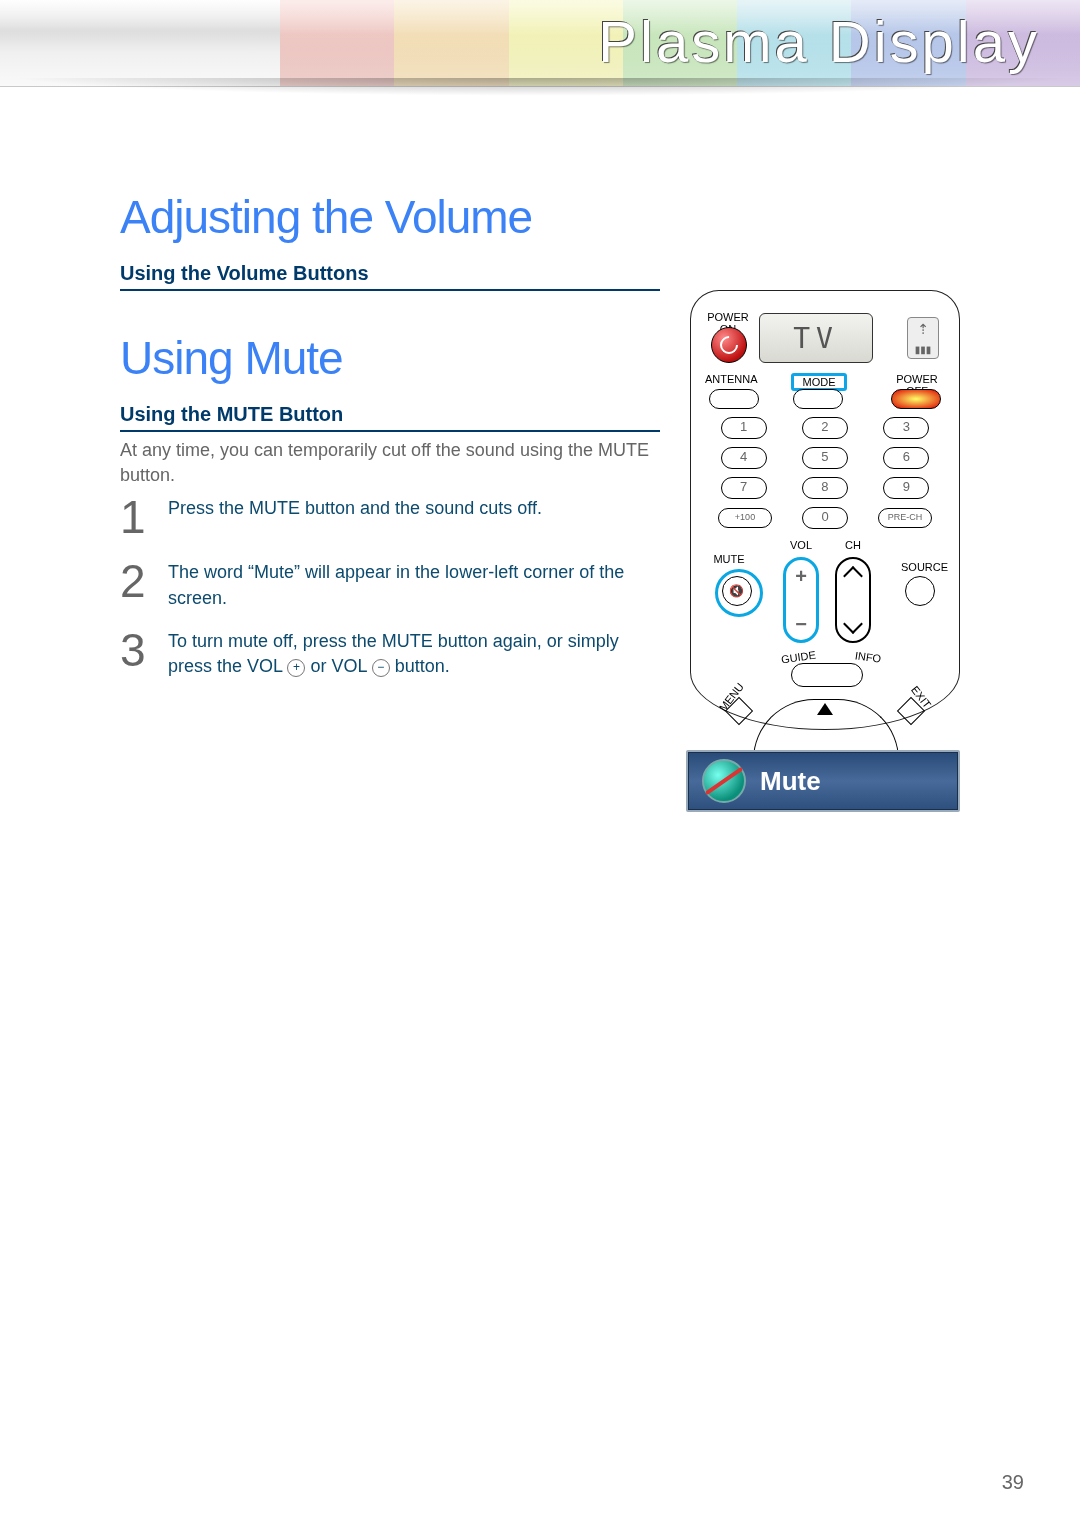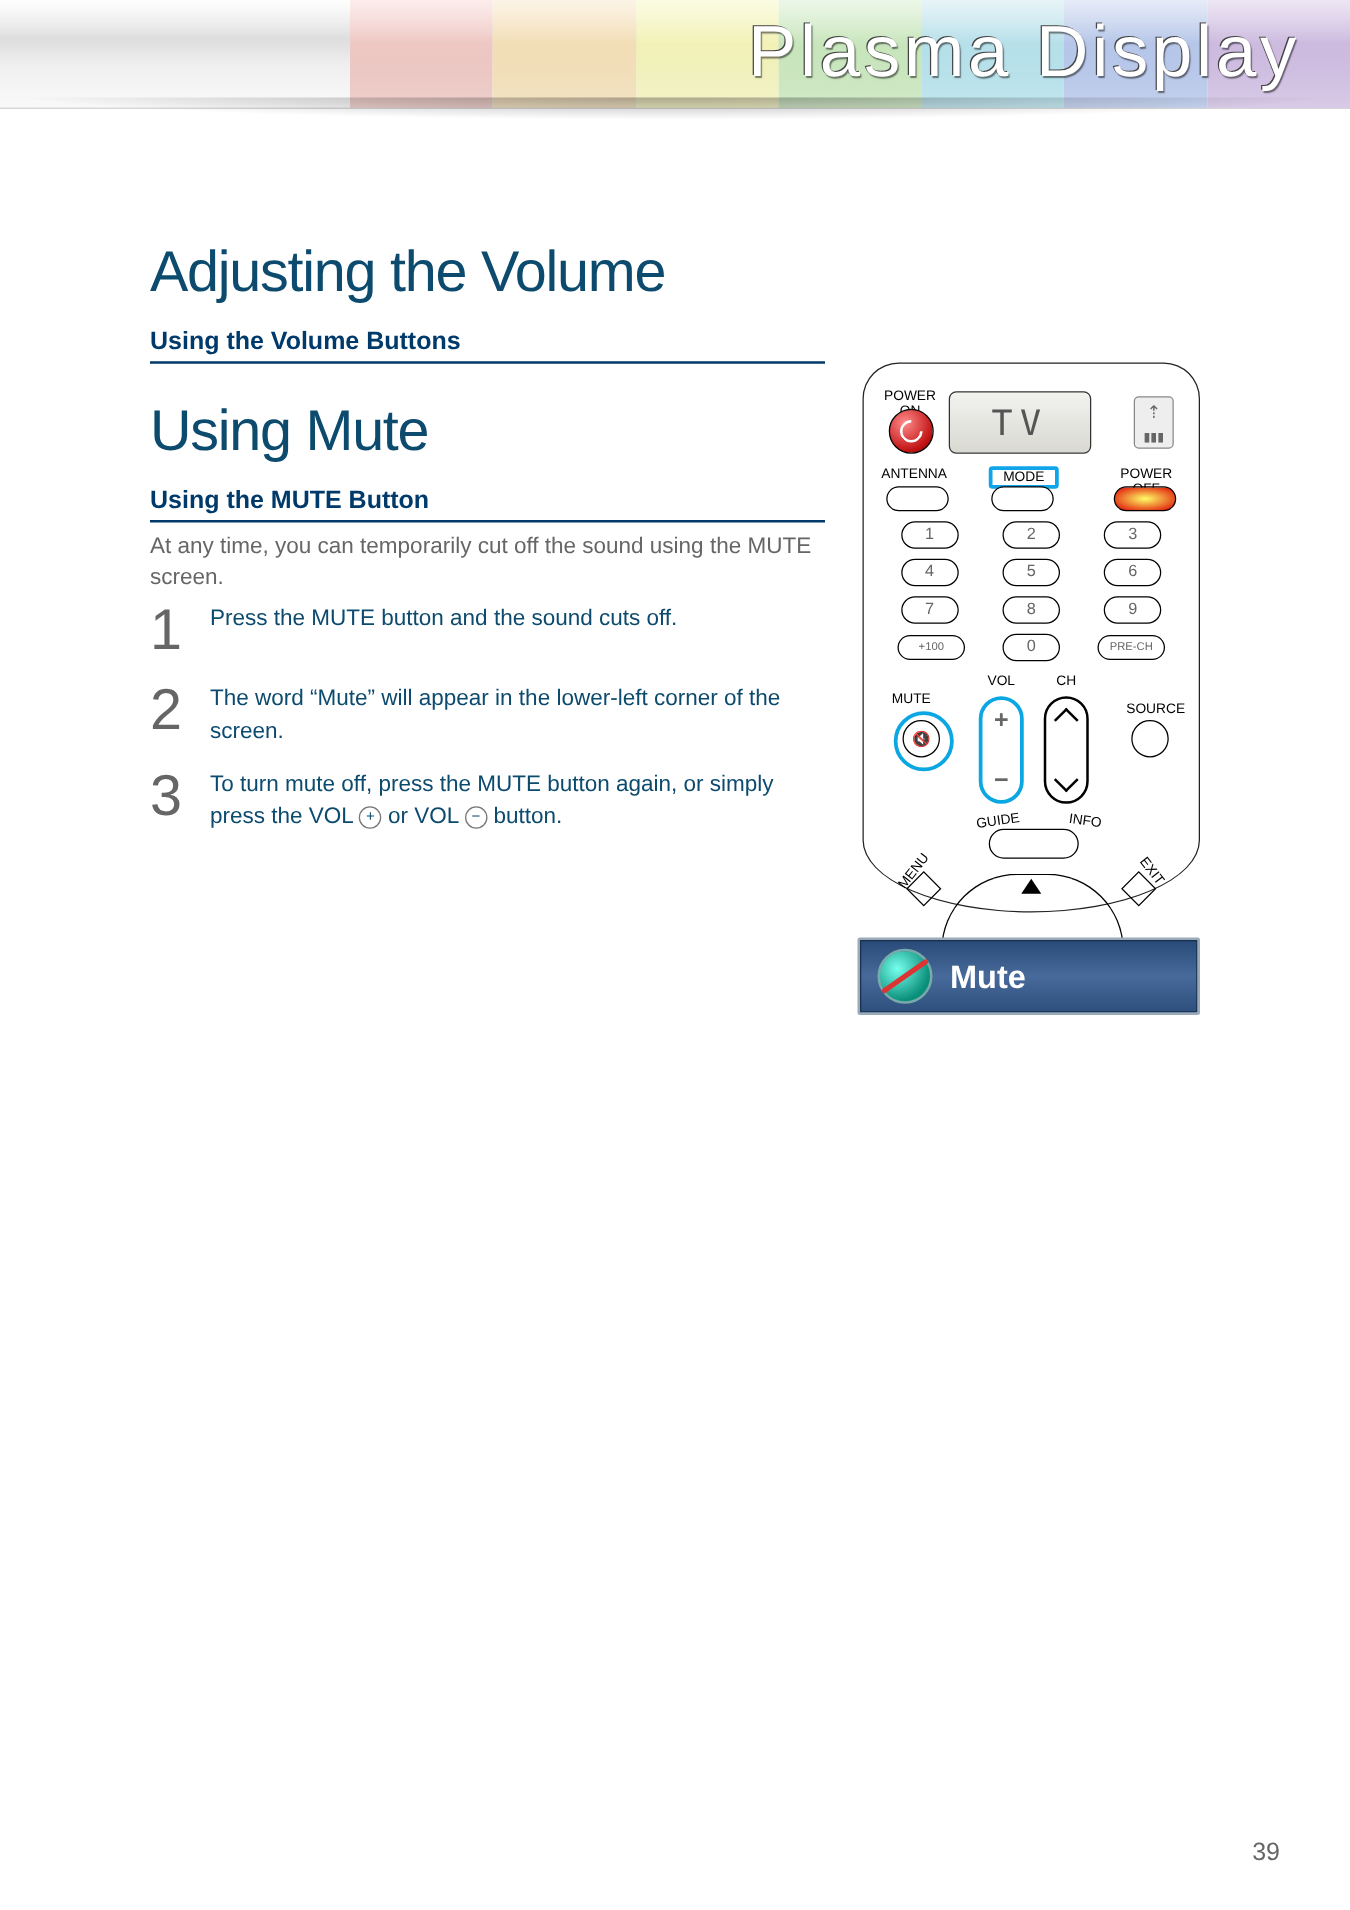--- a/index.html
+++ b/index.html
@@ -15,22 +15,22 @@
 .bc.g{background:linear-gradient(#d5edcb,#9dd089)}
 .bc.c{background:linear-gradient(#c9e7ee,#7bc8d9)}
 .bc.b{background:linear-gradient(#c6d3ee,#7f9bd8)}
 .bc.p{background:linear-gradient(#d6c6e5,#a98cc9)}
 .banner-overlay{position:absolute;inset:0;background:linear-gradient(rgba(255,255,255,.55),rgba(255,255,255,.15) 40%,rgba(255,255,255,.55));mix-blend-mode:screen}
 .banner-title{position:absolute;right:40px;top:8px;font-family:Liberation Sans, sans-serif;font-size:58px;letter-spacing:3px;color:#fff;text-shadow:-1px -1px 0 #444,1px 1px 1px rgba(0,0,0,.5)}
 .banner::after{content:"";position:absolute;left:0;right:0;bottom:-10px;height:18px;background:radial-gradient(ellipse at 50% -20%,rgba(0,0,0,.35),transparent 70%)}
 
 
 .content{position:absolute;left:120px;top:190px;width:840px}
-h1{font-family:"Arial Narrow","Helvetica Condensed",Arial,sans-serif;font-stretch:condensed;color:#0c4a6e;font-weight:400;font-size:46px;margin:0 0 18px;letter-spacing:-1px}
-h1.small-gap{margin-top:26px}
+h1{font-family:"Arial Narrow","Helvetica Condensed",Arial,sans-serif;font-stretch:condensed;color:#3b82f6;font-weight:400;font-size:46px;margin:0 0 18px;letter-spacing:-1px}
+h1.small-gap{margin-top:40px}
 h2{color:#003a6b;font-size:20px;font-weight:bold;margin:10px 0 4px;border-bottom:2px solid #003a6b;padding-bottom:4px;width:540px}
 p{font-size:18px;color:#666;margin:6px 0 6px;line-height:1.4;width:540px}
 .circ{display:inline-block;width:16px;height:16px;border:1px solid #777;border-radius:50%;text-align:center;line-height:14px;font-size:12px;vertical-align:1px}
 ol.steps{list-style:none;padding:0;margin:8px 0 0;counter-reset:st}
 ol.steps>li{counter-increment:st;position:relative;padding-left:48px;margin-bottom:18px;min-height:46px}
 ol.steps>li::before{content:counter(st);position:absolute;left:0;top:-6px;font-family:"Arial Narrow",Arial,sans-serif;font-size:46px;color:#666;font-weight:400}
 ol.steps>li>span{display:block;font-size:18px;color:#0c4a6e;line-height:1.4;width:460px}
 
 
 .remote-wrap{position:absolute;right:0;top:100px;width:270px;height:440px;border:1.5px solid #222;border-radius:30px 30px 140px 140px/30px 30px 60px 60px;padding:12px 12px 6px;box-sizing:border-box;background:#fff}
@@ -92,21 +92,21 @@
     <div class="banner-overlay"></div>
     <div class="banner-title">Plasma Display</div>
   </div>
 
   <div class="content">
     <h1>Adjusting the Volume</h1>
     <h2>Using the Volume Buttons</h2>
 
     <h1 class="small-gap">Using Mute</h1>
     <h2>Using the MUTE Button</h2>
-    <p>At any time, you can temporarily cut off the sound using the MUTE screen.</p>
+    <p>At any time, you can temporarily cut off the sound using the MUTE button.</p>
 
     <ol class="steps">
       <li>
           <span>Press the MUTE button and the sound cuts off.</span>
         </li>
       <li>
           <span>The word “Mute” will appear in the lower-left corner of the screen.</span>
         </li>
       <li>
           <span>

